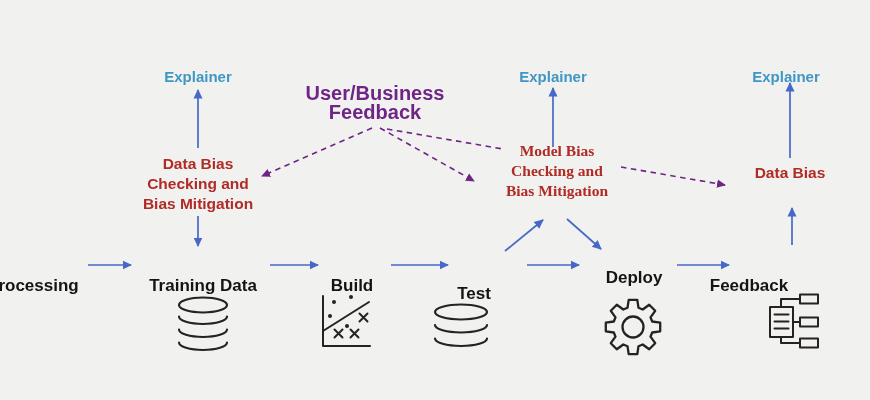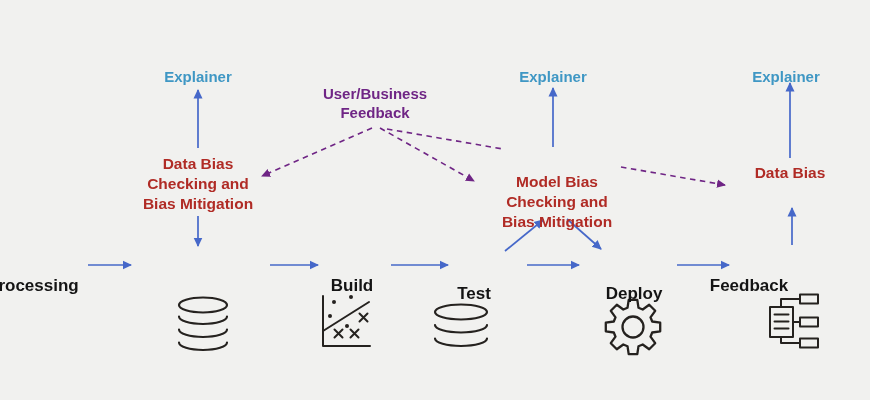--- a/index.html
+++ b/index.html
@@ -25,21 +25,21 @@
   }
   .bias{
     position:absolute;
     font-size:15.5px;font-weight:700;color:#b02b25;
     text-align:center;line-height:20px;
     transform:translateX(-50%);
     white-space:nowrap;
   }
   .policies{
     position:absolute;
-    font-size:15px;font-weight:700;color:#6f2585;
+    font-size:20px;font-weight:700;color:#6f2585;
     text-align:center;line-height:19px;
     transform:translateX(-50%);
     white-space:nowrap;
   }
 </style>
 </head>
 <body>
 
 <div class="canvas">
 
@@ -122,40 +122,41 @@
         <rect x="800" y="294.5" width="18" height="9"></rect>
         <path d="M793 322 h7"></path>
         <rect x="800" y="317.5" width="18" height="9"></rect>
         <path d="M781 337 v6 h19"></path>
         <rect x="800" y="338.5" width="18" height="9"></rect>
       </g>
     </g>
   </svg>
 
   <div class="lbl stage" style="left:-12px;top:256px;transform:none;">processing</div>
+  <div class="lbl stage" style="left:203px;top:256px;">Training Data</div>
   <div class="lbl stage" style="left:352px;top:256px;">Build</div>
   <div class="lbl stage" style="left:474px;top:264px;">Test</div>
-  <div class="lbl stage" style="left:634px;top:264px;">Deploy</div>
+  <div class="lbl stage" style="left:634px;top:248px;">Deploy</div>
   <div class="lbl stage" style="left:749px;top:256px;">Feedback</div>
 
   <div class="lbl explainer" style="left:198px;top:48px;">Explainer</div>
   <div class="lbl explainer" style="left:553px;top:48px;">Explainer</div>
   <div class="lbl explainer" style="left:786px;top:48px;">Explainer</div>
 
   <div class="policies" style="left:375px;top:84px;">
     <div>User/Business</div>
     <div>Feedback</div>
   </div>
 
   <div class="bias" style="left:198px;top:154px;">
     <div>Data Bias</div>
     <div>Checking and</div>
     <div>Bias Mitigation</div>
   </div>
-  <div class="bias" style="left:557px;top:172px;">
+  <div class="bias" style="left:557px;top:141px;font-family:Liberation Serif, serif;">
     <div>Model Bias</div>
     <div>Checking and</div>
     <div>Bias Mitigation</div>
   </div>
   <div class="bias" style="left:790px;top:163px;">
     <div>Data Bias</div>
   </div>
 
 </div>
 

